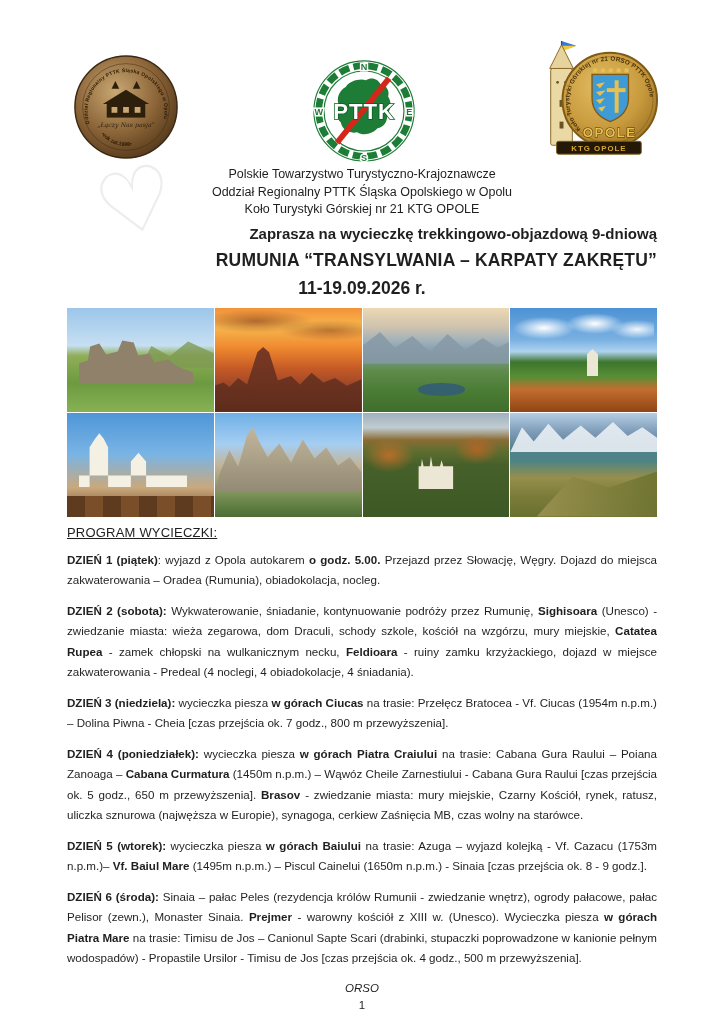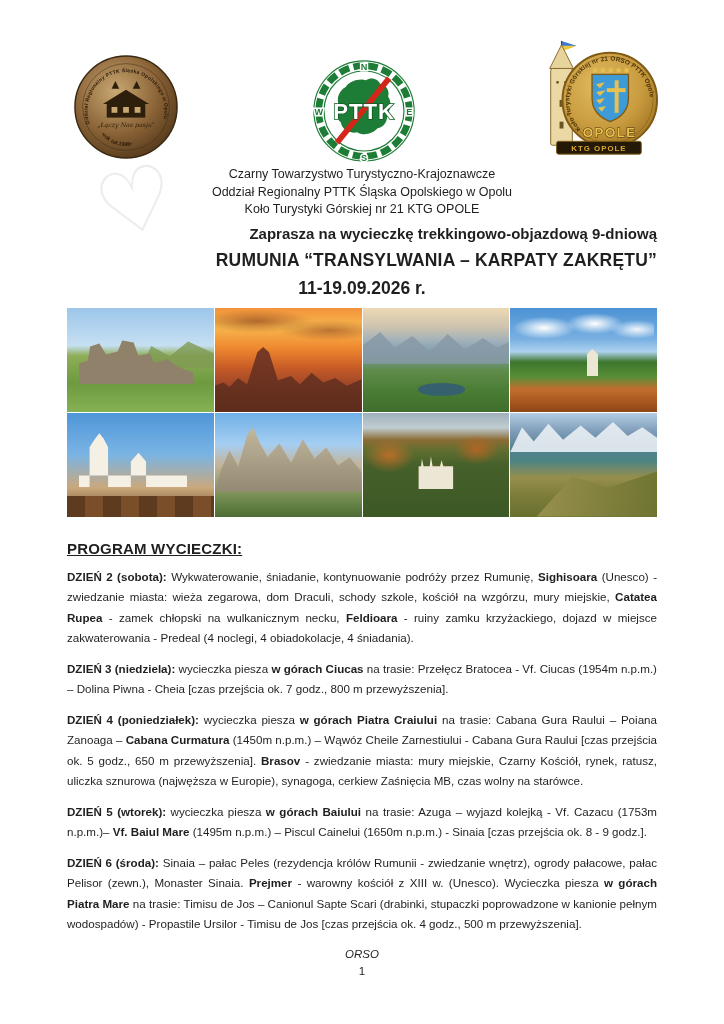--- a/index.html
+++ b/index.html
@@ -81,21 +81,21 @@
   .photo-6::after { left:36%; top:42%; width:28%; height:32%; background:#ece6d4;
     clip-path:polygon(8% 100%,8% 30%,14% 30%,16% 8%,20% 30%,35% 30%,38% 0,42% 30%,60% 30%,64% 12%,68% 30%,92% 30%,92% 100%); }
   
   .photo-7 { background:linear-gradient(180deg,#b4cde4 0%,#7e9cb8 18%,#54808e 34%,#4c8484 46%,#968e4c 62%,#7c7c3a 80%,#68702e 100%); }
   .photo-7::before { left:0; right:0; top:4%; height:34%; background:#e9eef4; opacity:.9;
     clip-path:polygon(0 100%,8% 30%,16% 70%,26% 20%,36% 65%,48% 25%,58% 60%,70% 15%,80% 55%,90% 30%,100% 60%,100% 100%); }
   .photo-7::after { left:18%; right:0; bottom:0; height:48%;
     background:linear-gradient(100deg,#9a9050,#6e7430);
     clip-path:polygon(0 100%,30% 20%,60% 42%,100% 10%,100% 100%); }
   
-  .program-heading { margin-top:23px; font-size:15px; font-weight:bold; text-decoration:underline; letter-spacing:.2px; }
+  .program-heading { margin-top:8px; font-size:13px; font-weight:normal; text-decoration:underline; letter-spacing:.2px; }
   .day-para { margin-top:10px; font-size:11.6px; line-height:20.5px; text-align:justify; }
   .day-para b { font-weight:bold; }
   .verte { margin-top:13px; text-align:center; font-style:italic; font-size:11.5px; }
   .page-number { margin-top:5px; text-align:center; font-size:11.5px; }
 </style>
 </head>
 <body>
 
 <div class="page">
 
@@ -203,21 +203,21 @@
           </g>
         </g>
         <text x="80" y="100" text-anchor="middle" font-size="13.5" font-weight="bold" fill="#e8c050" stroke="#4a3208" stroke-width="1" paint-order="stroke" letter-spacing="1.5">OPOLE</text>
         <rect x="26" y="104" width="86" height="13" rx="2" fill="#241806" stroke="#7e5a16" stroke-width="1"></rect>
         <text x="69" y="113.5" text-anchor="middle" font-size="8" font-weight="bold" fill="#d8a830" letter-spacing="1">KTG OPOLE</text>
       </svg>
     </div>
   </div>
 
   <div class="org-lines">
-    <div>Czarny Towarzystwo Turystyczno-Krajoznawcze</div>
+    <div>Polskie Towarzystwo Turystyczno-Krajoznawcze</div>
     <div>Oddział Regionalny PTTK Śląska Opolskiego w Opolu</div>
     <div>Koło Turystyki Górskiej nr 21 KTG OPOLE</div>
   </div>
 
   <div class="invite">Zaprasza na wycieczkę trekkingowo-objazdową 9-dniową</div>
   <div class="title">RUMUNIA “TRANSYLWANIA – KARPATY ZAKRĘTU”</div>
   <div class="dates">11-19.09.2026 r.</div>
 
   <div class="collage">
       <div class="photo photo-0"></div>
@@ -225,20 +225,21 @@
       <div class="photo photo-2"></div>
       <div class="photo photo-3"></div>
       <div class="photo photo-4"></div>
       <div class="photo photo-5"></div>
       <div class="photo photo-6"></div>
       <div class="photo photo-7"></div>
     </div>
 
   <div class="program-heading">PROGRAM WYCIECZKI:</div>
   <div>
+      <p class="day-para"><b>DZIEŃ 1 (piątek)</b><span>: wyjazd z Opola autokarem </span><b>o godz. 5.00.</b><span> Przejazd przez Słowację, Węgry. Dojazd do miejsca zakwaterowania – Oradea (Rumunia), obiadokolacja, nocleg.</span></p>
       <p class="day-para"><b>DZIEŃ 2 (sobota):</b><span> Wykwaterowanie, śniadanie, kontynuowanie podróży przez Rumunię, </span><b>Sighisoara</b><span> (Unesco) - zwiedzanie miasta: wieża zegarowa, dom Draculi, schody szkole, kościół na wzgórzu, mury miejskie, </span><b>Catatea Rupea</b><span> - zamek chłopski na wulkanicznym necku, </span><b>Feldioara</b><span> - ruiny zamku krzyżackiego, dojazd w miejsce zakwaterowania - Predeal (4 noclegi, 4 obiadokolacje, 4 śniadania).</span></p>
       <p class="day-para"><b>DZIEŃ 3 (niedziela):</b><span> wycieczka piesza </span><b>w górach Ciucas</b><span> na trasie: Przełęcz Bratocea - Vf. Ciucas (1954m n.p.m.) – Dolina Piwna - Cheia [czas przejścia ok. 7 godz., 800 m przewyższenia].</span></p>
       <p class="day-para"><b>DZIEŃ 4 (poniedziałek):</b><span> wycieczka piesza </span><b>w górach Piatra Craiului</b><span> na trasie: Cabana Gura Raului – Poiana Zanoaga – </span><b>Cabana Curmatura</b><span> (1450m n.p.m.) – Wąwóz Cheile Zarnestiului - Cabana Gura Raului [czas przejścia ok. 5 godz., 650 m przewyższenia]. </span><b>Brasov</b><span> - zwiedzanie miasta: mury miejskie, Czarny Kościół, rynek, ratusz, uliczka sznurowa (najwęższa w Europie), synagoga, cerkiew Zaśnięcia MB, czas wolny na starówce.</span></p>
       <p class="day-para"><b>DZIEŃ 5 (wtorek):</b><span> wycieczka piesza </span><b>w górach Baiului</b><span> na trasie: Azuga – wyjazd kolejką -  Vf. Cazacu (1753m n.p.m.)– </span><b>Vf. Baiul Mare</b><span> (1495m n.p.m.) – Piscul Cainelui (1650m n.p.m.) - Sinaia [czas przejścia ok. 8 - 9 godz.].</span></p>
       <p class="day-para"><b>DZIEŃ 6 (środa):</b><span> Sinaia – pałac Peles (rezydencja królów Rumunii - zwiedzanie wnętrz), ogrody pałacowe, pałac Pelisor (zewn.), Monaster Sinaia. </span><b>Prejmer</b><span> - warowny kościół z XIII w. (Unesco). Wycieczka piesza </span><b>w górach Piatra Mare</b><span> na trasie: Timisu de Jos – Canionul Sapte Scari (drabinki, stupaczki poprowadzone w kanionie pełnym wodospadów)  - Propastile Ursilor - Timisu de Jos [czas przejścia ok. 4 godz., 500 m przewyższenia].</span></p>
     </div>
 
   <div class="verte">ORSO</div>
   <div class="page-number">1</div>
 

